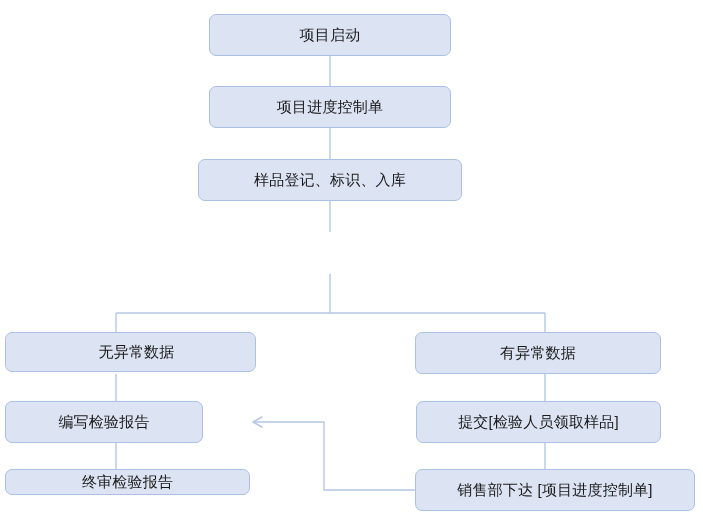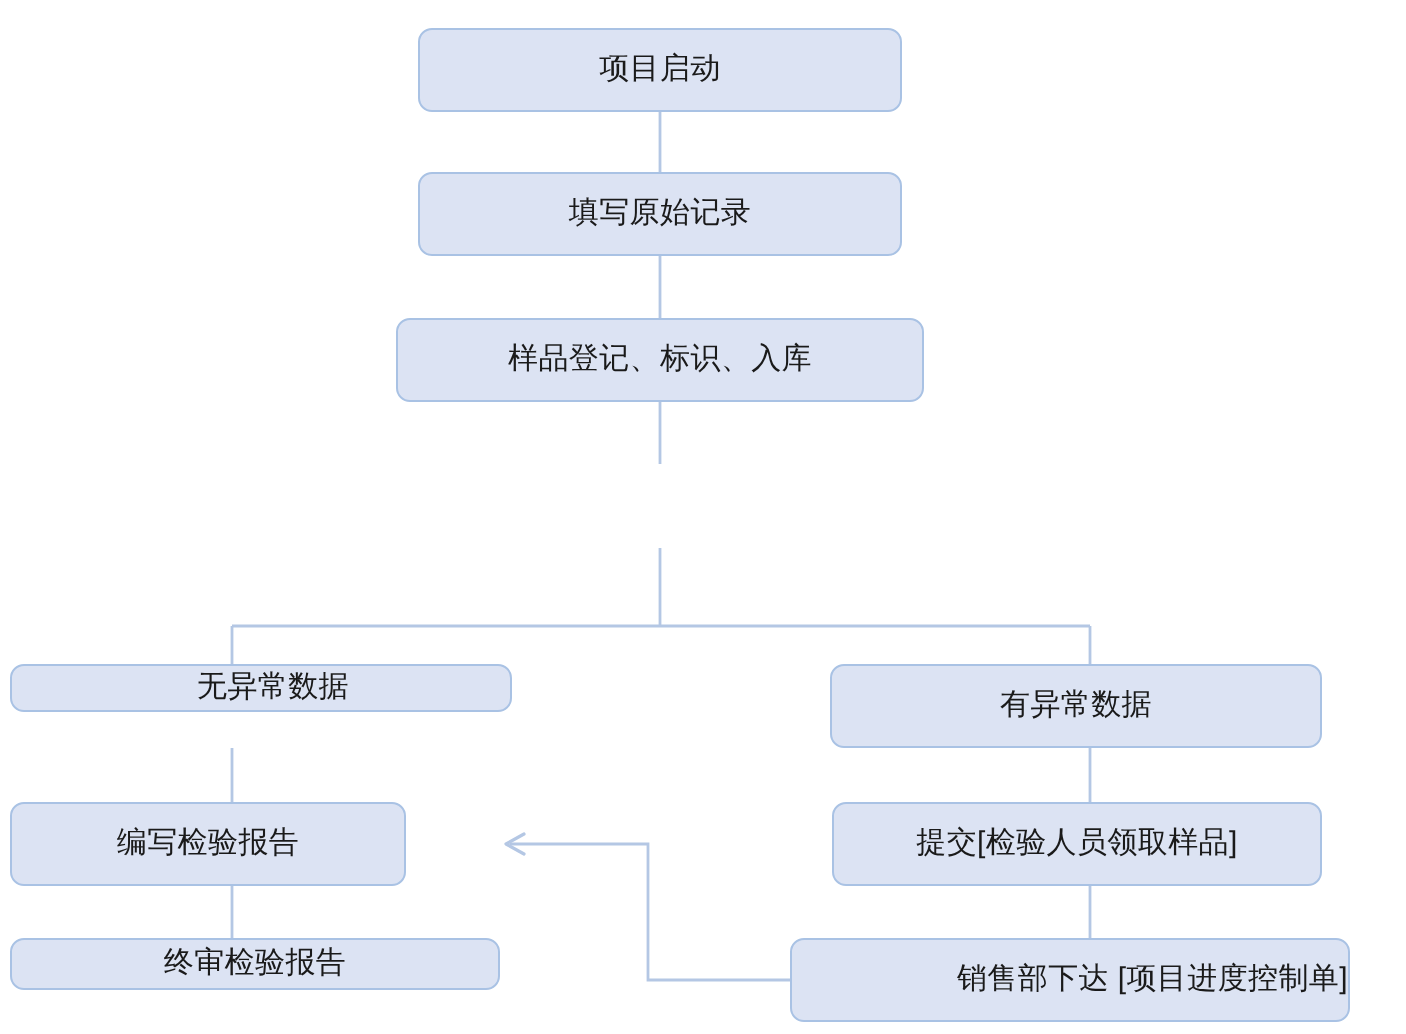--- a/index.html
+++ b/index.html
@@ -77,45 +77,45 @@
     <g fill="none" stroke="#b4c7e4" stroke-width="1.6" stroke-linecap="round" stroke-linejoin="round">
       <path d="M262,417 L253,422 L262,427"></path>
     </g>
   </svg>
 
   <div class="node" style="left:209px; top:14px; width:242px; height:42px;">
     <span class="node-label">项目启动</span>
   </div>
 
   <div class="node" style="left:209px; top:86px; width:242px; height:42px;">
-    <span class="node-label">填写原始记录</span>
+    <span class="node-label">项目进度控制单</span>
   </div>
 
   <div class="node" style="left:198px; top:159px; width:264px; height:42px;">
     <span class="node-label">样品登记、标识、入库</span>
   </div>
 
 
-  <div class="node" style="left:5px; top:332px; width:251px; height:24px;padding-left:12px;">
+  <div class="node" style="left:5px; top:332px; width:251px; height:40px;padding-left:12px;">
     <span class="node-label">无异常数据</span>
   </div>
 
   <div class="node" style="left:415px; top:332px; width:246px; height:42px;">
     <span class="node-label">有异常数据</span>
   </div>
 
   <div class="node" style="left:5px; top:401px; width:198px; height:42px;">
     <span class="node-label">编写检验报告</span>
   </div>
 
   <div class="node" style="left:416px; top:401px; width:245px; height:42px;">
     <span class="node-label">提交[检验人员领取样品]</span>
   </div>
 
   <div class="node" style="left:5px; top:469px; width:245px; height:26px;">
     <span class="node-label">终审检验报告</span>
   </div>
 
-  <div class="node" style="left:395px; top:469px; width:280px; height:42px;justify-content:flex-end;">
+  <div class="node" style="left:415px; top:469px; width:280px; height:42px;">
     <span class="node-label">销售部下达 [项目进度控制单]</span>
   </div>
 
 </div>
 
 </body></html>

